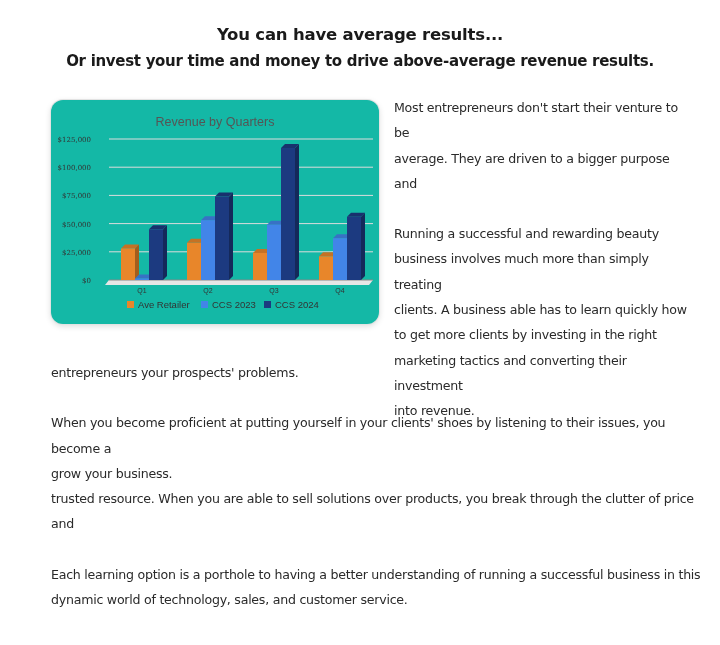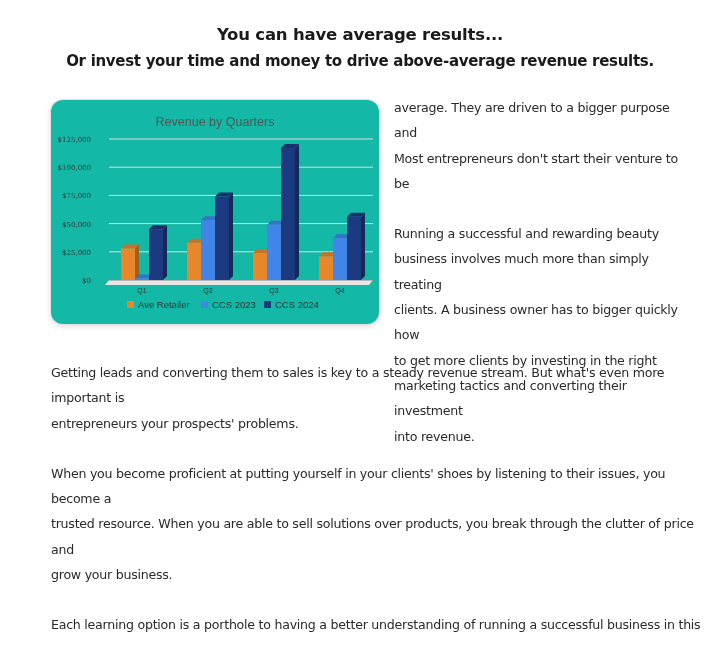--- a/index.html
+++ b/index.html
@@ -84,44 +84,43 @@
       <text x="87" y="208" font-size="9.5" fill="#333" font-family="Liberation Sans, sans-serif">Ave Retailer</text>
       <rect x="150" y="201" width="7" height="7" fill="#4285E8"></rect>
       <text x="161" y="208" font-size="9.5" fill="#333" font-family="Liberation Sans, sans-serif">CCS 2023</text>
       <rect x="213" y="201" width="7" height="7" fill="#1C3A80"></rect>
       <text x="224" y="208" font-size="9.5" fill="#333" font-family="Liberation Sans, sans-serif">CCS 2024</text>
     </svg>
 </div>
 
 <div class="right-col body-text">
   <div class="para">
+    <div>Most entrepreneurs don't start their venture to be</div>
     <div>average. They are driven to a bigger purpose and</div>
-    <div>Most entrepreneurs don't start their venture to be</div>
   </div>
   <div class="gap"></div>
   <div class="para">
     <div>Running a successful and rewarding beauty</div>
     <div>business involves much more than simply treating</div>
-    <div>clients. A business owner has to bigger quickly how</div>
+    <div>clients. A business able has to learn quickly how</div>
     <div>to get more clients by investing in the right</div>
     <div>marketing tactics and converting their investment</div>
     <div>into revenue.</div>
   </div>
 </div>
 
 <div class="bottom body-text">
   <div class="para">
-    <div>Getting leads and converting them to sales is key to a steady revenue stream. But what's even more important is</div>
     <div>entrepreneurs your prospects' problems.</div>
   </div>
   <div class="gap"></div>
   <div class="para">
     <div>When you become proficient at putting yourself in your clients' shoes by listening to their issues, you become a</div>
+    <div>grow your business.</div>
     <div>trusted resource. When you are able to sell solutions over products, you break through the clutter of price and</div>
-    <div>grow your business.</div>
   </div>
   <div class="gap"></div>
   <div class="para">
     <div>Each learning option is a porthole to having a better understanding of running a successful business in this</div>
     <div>dynamic world of technology, sales, and customer service.</div>
   </div>
 
 </div>
 
 </body></html>

